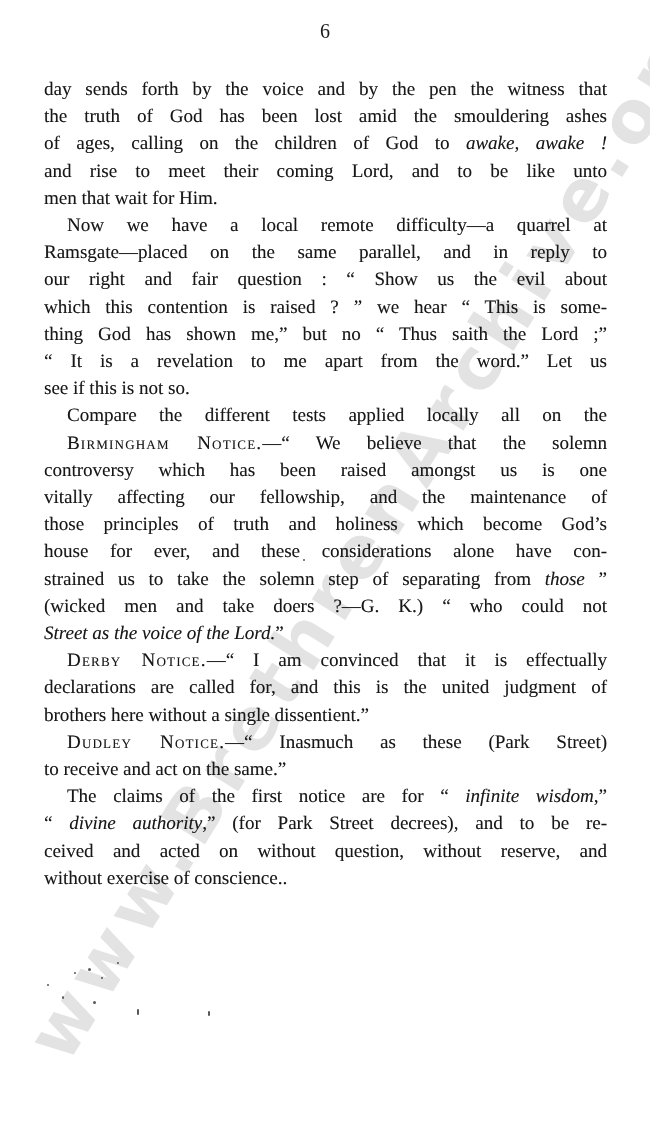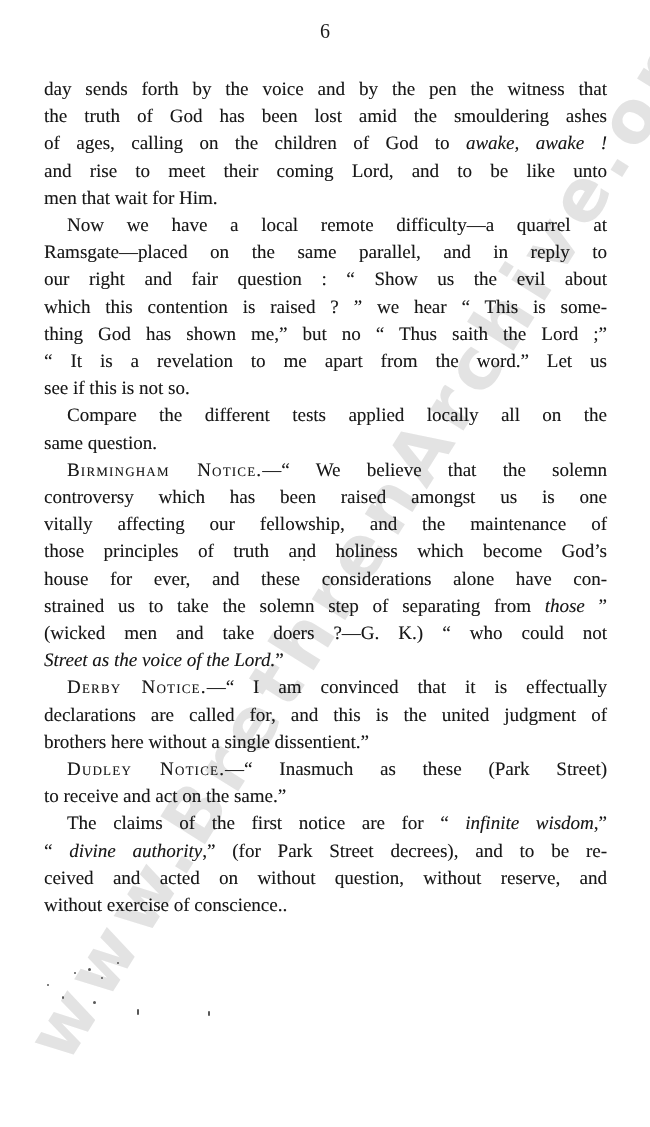--- a/index.html
+++ b/index.html
@@ -65,21 +65,20 @@
         <div class="line ind"><span>Now we have a local remote difficulty—a quarrel at</span></div>
         <div class="line"><span>Ramsgate—placed on the same parallel, and in reply to</span></div>
         <div class="line"><span>our right and fair question : “ Show us the evil about</span></div>
         <div class="line"><span>which this contention is raised ? ” we hear “ This is some-</span></div>
         <div class="line"><span>thing God has shown me,” but no “ Thus saith the Lord ;”</span></div>
         <div class="line"><span>“ It is a revelation to me apart from the word.”  Let us</span></div>
         <div class="line last"><span>see if this is not so.</span></div>
       </div>
       <div class="para">
         <div class="line ind"><span>Compare the different tests applied locally all on the</span></div>
-        <div class="line last"><span>same question.</span></div>
       </div>
       <div class="para">
         <div class="line ind"><span class="sc">Birmingham Notice.</span><span>—“ We believe that the solemn</span></div>
         <div class="line"><span>controversy which has been raised amongst us is one</span></div>
         <div class="line"><span>vitally affecting our fellowship, and the maintenance of</span></div>
         <div class="line"><span>those principles of truth and holiness which become God’s</span></div>
         <div class="line"><span>house for ever, and these considerations alone have con-</span></div>
         <div class="line"><span>strained us to take the solemn step of separating from </span><span class="it">those</span><span> ”</span></div>
         <div class="line"><span>(wicked men and take doers ?—G. K.) “ who could not</span></div>
         <div class="line last"><span class="it">Street as the voice of the Lord.</span><span>”</span></div>

